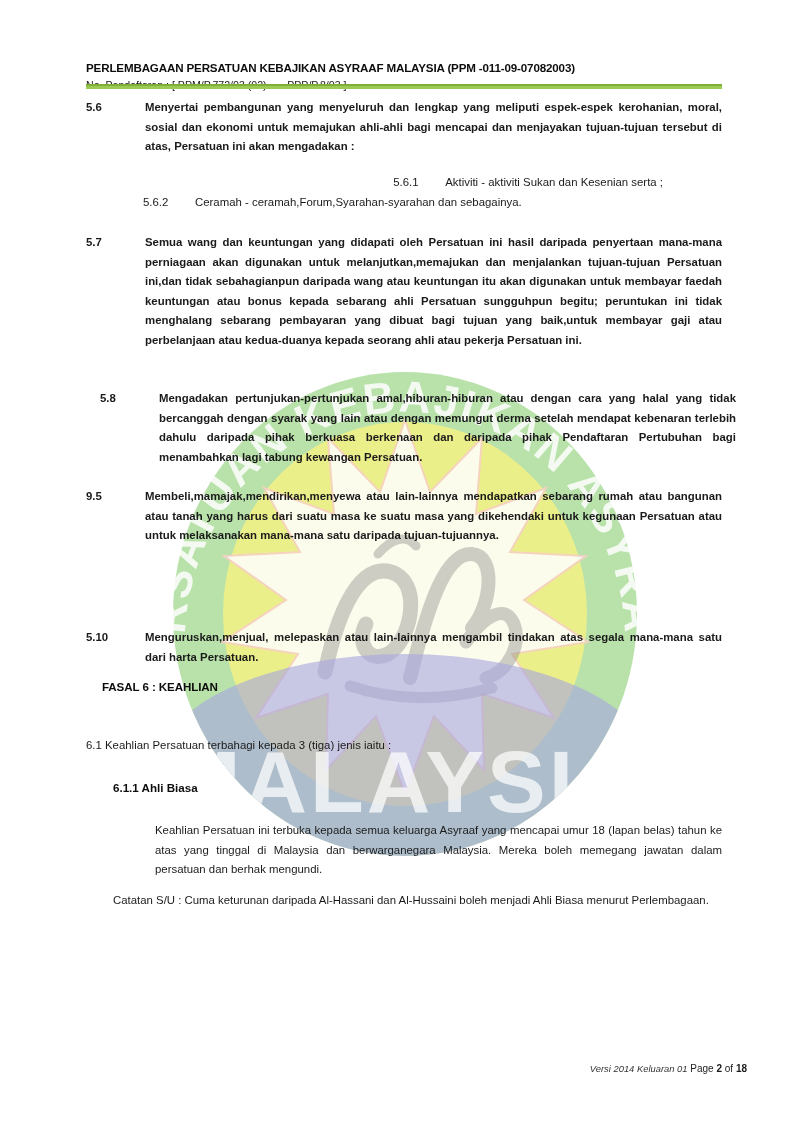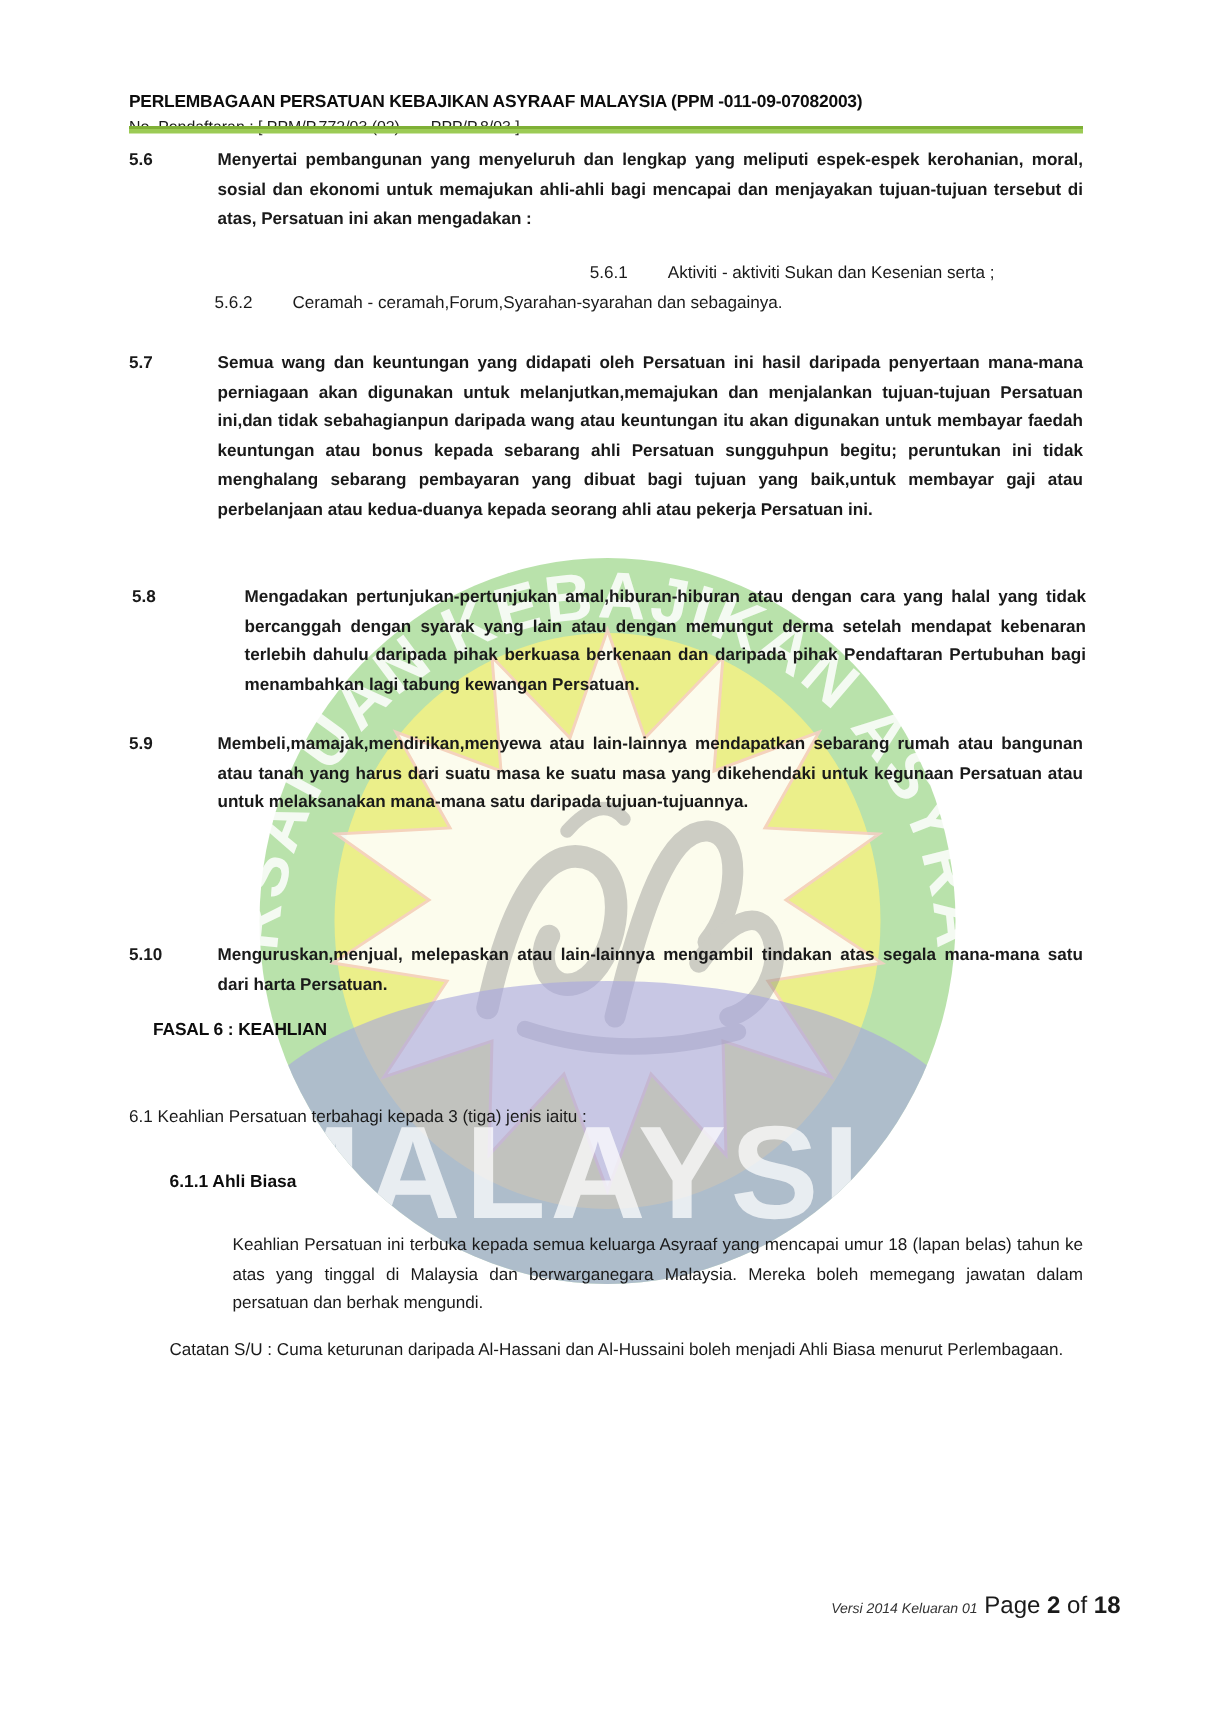--- a/index.html
+++ b/index.html
@@ -135,21 +135,21 @@
     top: 1062px;
     font-size: 11px;
     color: #1a1a1a;
     white-space: nowrap;
   }
   .footer .vers {
     font-style: italic;
     font-size: 9.4px;
     color: #333;
   }
-  .footer .pg { font-size: 16px; text-align: center; }
+  .footer .pg { font-size: 10px; text-align: center; }
   .footer .pgnum { font-weight: bold; }
 </style>
 </head>
 <body>
 
 <div class="page">
 
   <div class="watermark">
     <svg viewBox="0 0 590 540" xmlns="http://www.w3.org/2000/svg">
       <defs>
@@ -211,27 +211,27 @@
     <div class="sub-line" style="left:143px; top:193px; width:520px;">
       <div class="sub-num">5.6.2</div>
       <div>Ceramah - ceramah,Forum,Syarahan-syarahan dan sebagainya.</div>
     </div>
 
     <div class="block" style="left:86px; top:233px; width:636px;">
       <div class="num" style="width:59px;">5.7</div>
       <div class="txt" style="width:577px;">Semua wang dan keuntungan yang didapati oleh Persatuan ini hasil daripada penyertaan mana-mana perniagaan akan digunakan untuk melanjutkan,memajukan dan menjalankan tujuan-tujuan Persatuan ini,dan tidak sebahagianpun daripada wang atau keuntungan itu akan digunakan untuk membayar faedah keuntungan atau bonus kepada sebarang ahli Persatuan sungguhpun begitu; peruntukan ini tidak menghalang sebarang pembayaran yang dibuat bagi tujuan yang baik,untuk membayar gaji atau perbelanjaan atau kedua-duanya kepada seorang ahli atau pekerja Persatuan ini.</div>
     </div>
 
-    <div class="block" style="left:88px; top:389px; width:636px;gap:16px;">
+    <div class="block" style="left:100px; top:389px; width:636px;">
       <div class="num" style="width:59px;">5.8</div>
       <div class="txt" style="width:577px;">Mengadakan pertunjukan-pertunjukan amal,hiburan-hiburan atau dengan cara yang halal yang tidak bercanggah dengan syarak yang lain atau dengan memungut derma setelah mendapat kebenaran terlebih dahulu daripada pihak berkuasa berkenaan dan daripada pihak Pendaftaran Pertubuhan bagi menambahkan lagi tabung kewangan Persatuan.</div>
     </div>
 
     <div class="block" style="left:86px; top:487px; width:636px;">
-      <div class="num" style="width:59px;">5.9</div>
+      <div class="num" style="width:59px;">9.5</div>
       <div class="txt" style="width:577px;"> Membeli,mamajak,mendirikan,menyewa atau lain-lainnya mendapatkan sebarang rumah atau bangunan atau tanah yang harus dari suatu masa ke suatu masa yang dikehendaki untuk kegunaan Persatuan atau untuk melaksanakan mana-mana satu daripada tujuan-tujuannya.</div>
     </div>
 
     <div class="block" style="left:86px; top:585px; width:636px;margin-top:43px;">
       <div class="num" style="width:59px;">5.10</div>
       <div class="txt" style="width:577px;">Menguruskan,menjual, melepaskan atau lain-lainnya mengambil tindakan atas segala mana-mana satu dari harta Persatuan.</div>
     </div>
 
     <div class="fasal" style="left:86px; top:680px;">FASAL 6 : KEAHLIAN</div>
 

